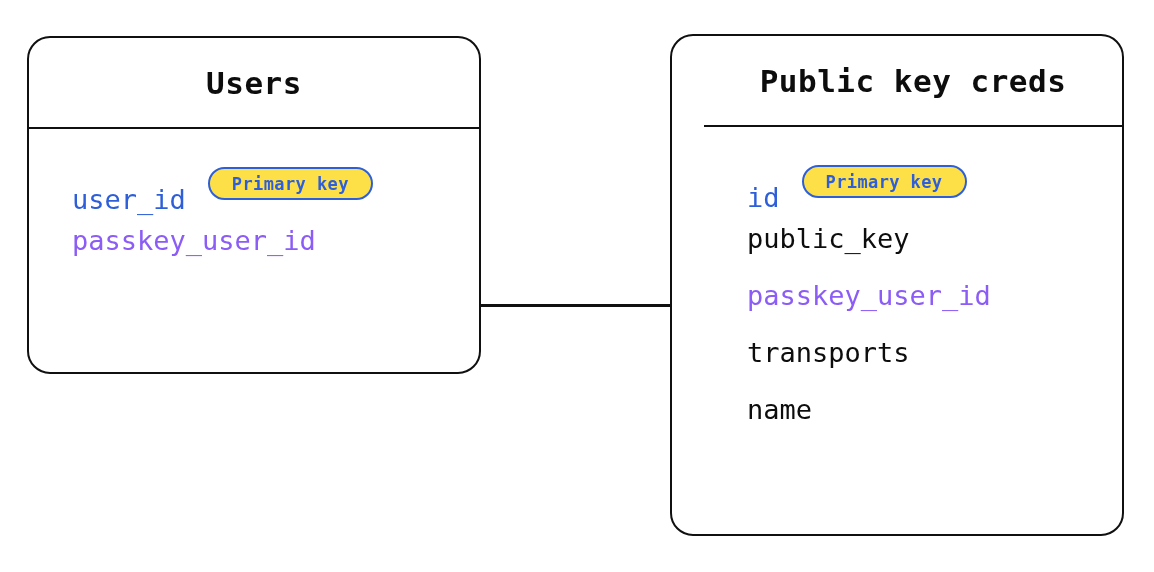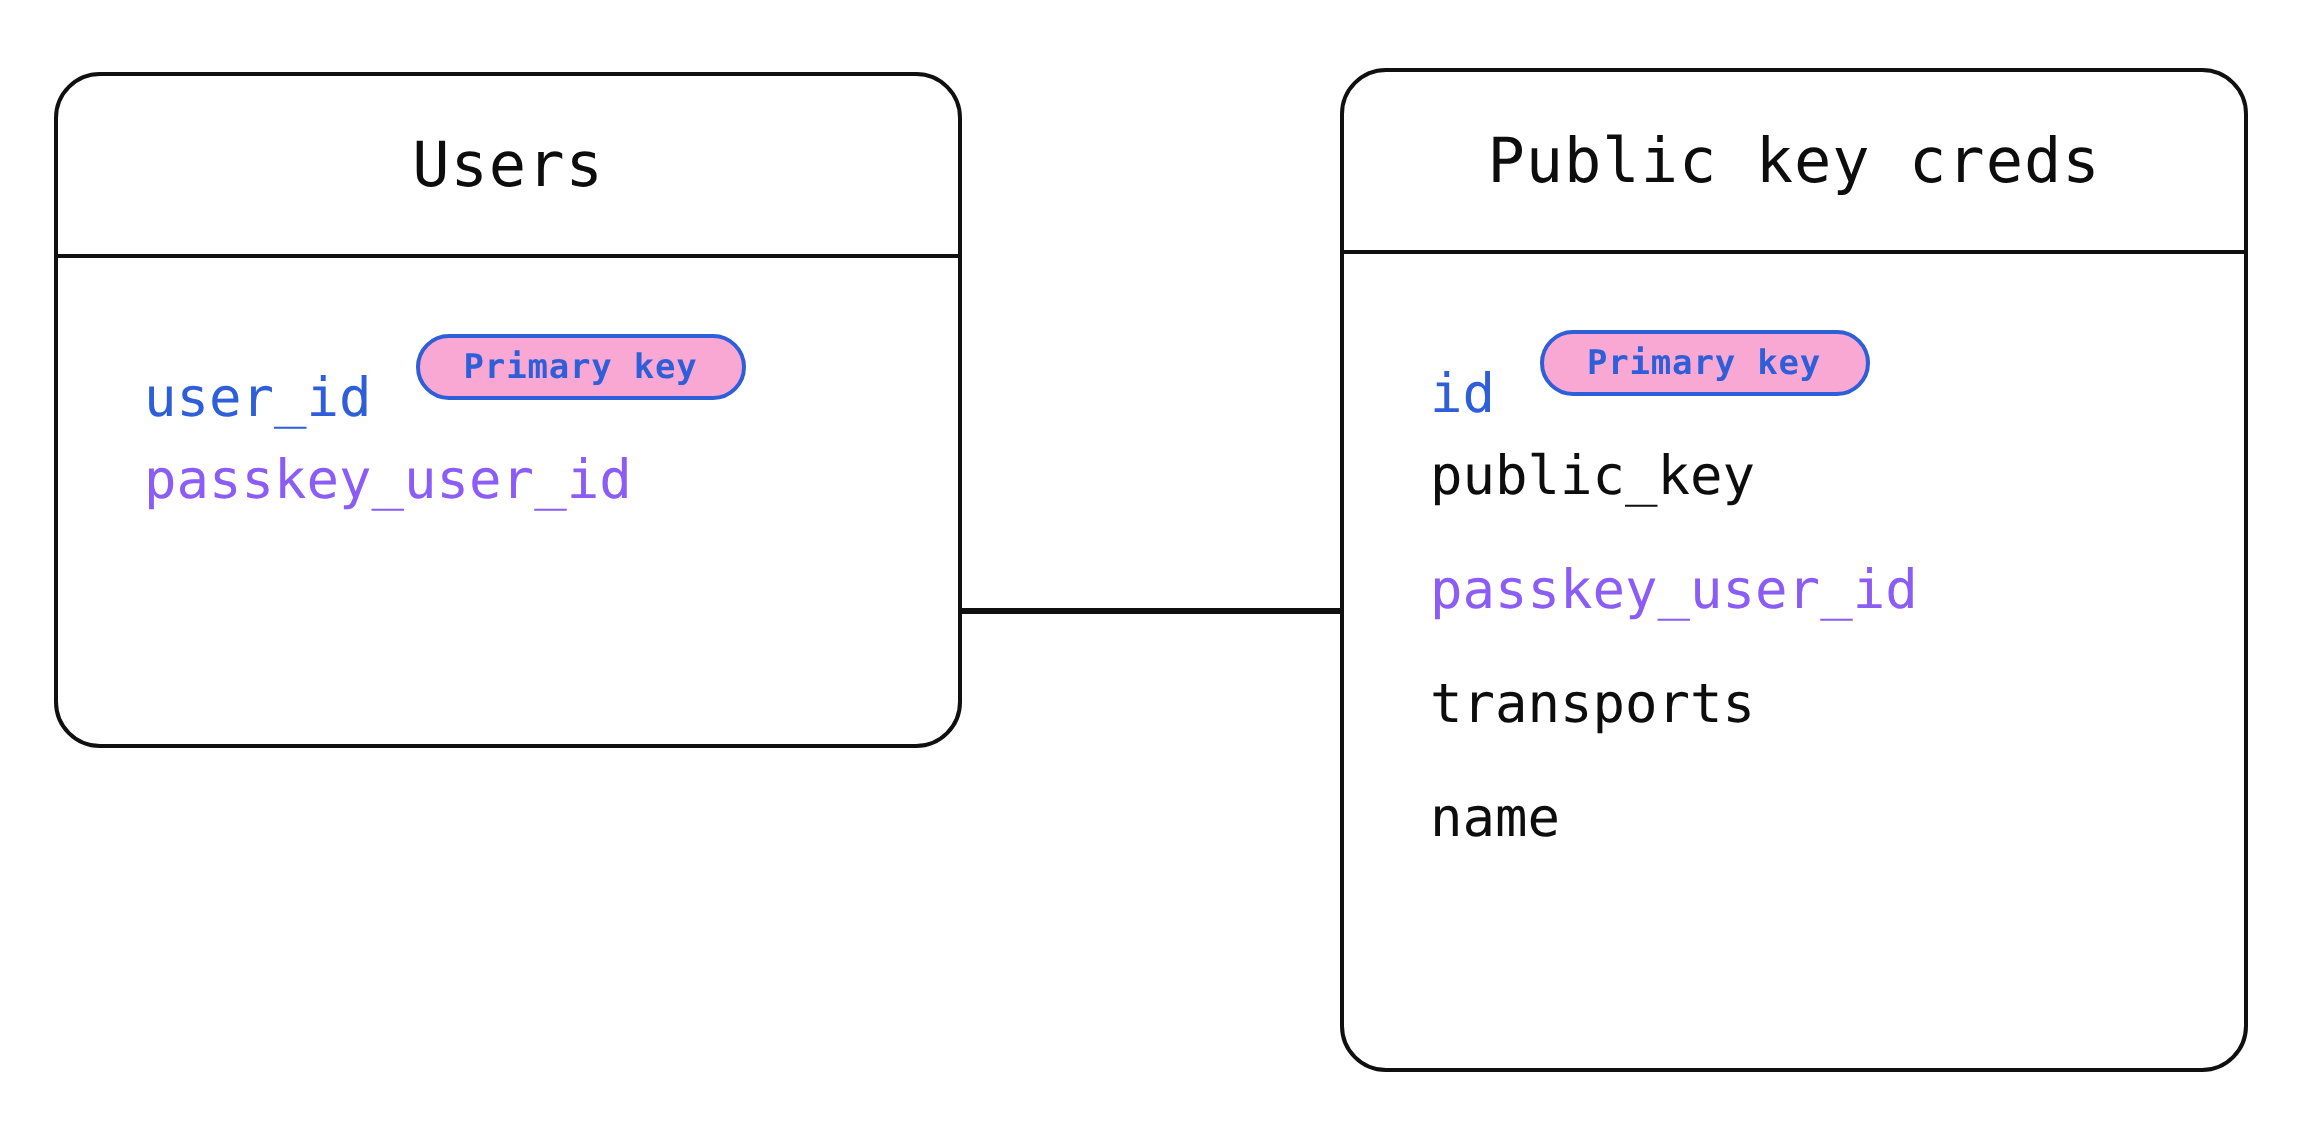--- a/index.html
+++ b/index.html
@@ -31,34 +31,35 @@
     left: 27px;
     top: 36px;
     width: 454px;
     height: 338px;
   }
   #entity-creds {
     left: 670px;
     top: 34px;
     width: 454px;
     height: 502px;
+    padding-left: 32px;
   }
 
   
   .entity-header {
     position: relative;
     height: 89px;
     display: flex;
     align-items: center;
     justify-content: center;
     border-bottom: 2.6px solid #101010;
   }
   .entity-title {
     font-family: "DejaVu Sans Mono", monospace;
-    font-weight: normal;
+    font-weight: bold;
     font-size: 31px;
     letter-spacing: 0.5px;
     color: #0d0d0d;
     white-space: nowrap;
   }
 
   
   .field-list {
     position: relative;
     padding: 26px 0 0 0;
@@ -88,21 +89,21 @@
   .pk-badge {
     margin-left: 22px;
     box-sizing: border-box;
     display: inline-flex;
     align-items: center;
     justify-content: center;
     height: 33px;
     padding: 0 22px;
     border: 2.2px solid #2e5fd9;
     border-radius: 17px;
-    background: #f9a8d4;
+    background: #fde047;
   }
   .pk-badge-label {
     font-family: "DejaVu Sans Mono", monospace;
     font-weight: bold;
     font-size: 17px;
     letter-spacing: 0.4px;
     color: #2e5fd9;
     white-space: nowrap;
   }
 

